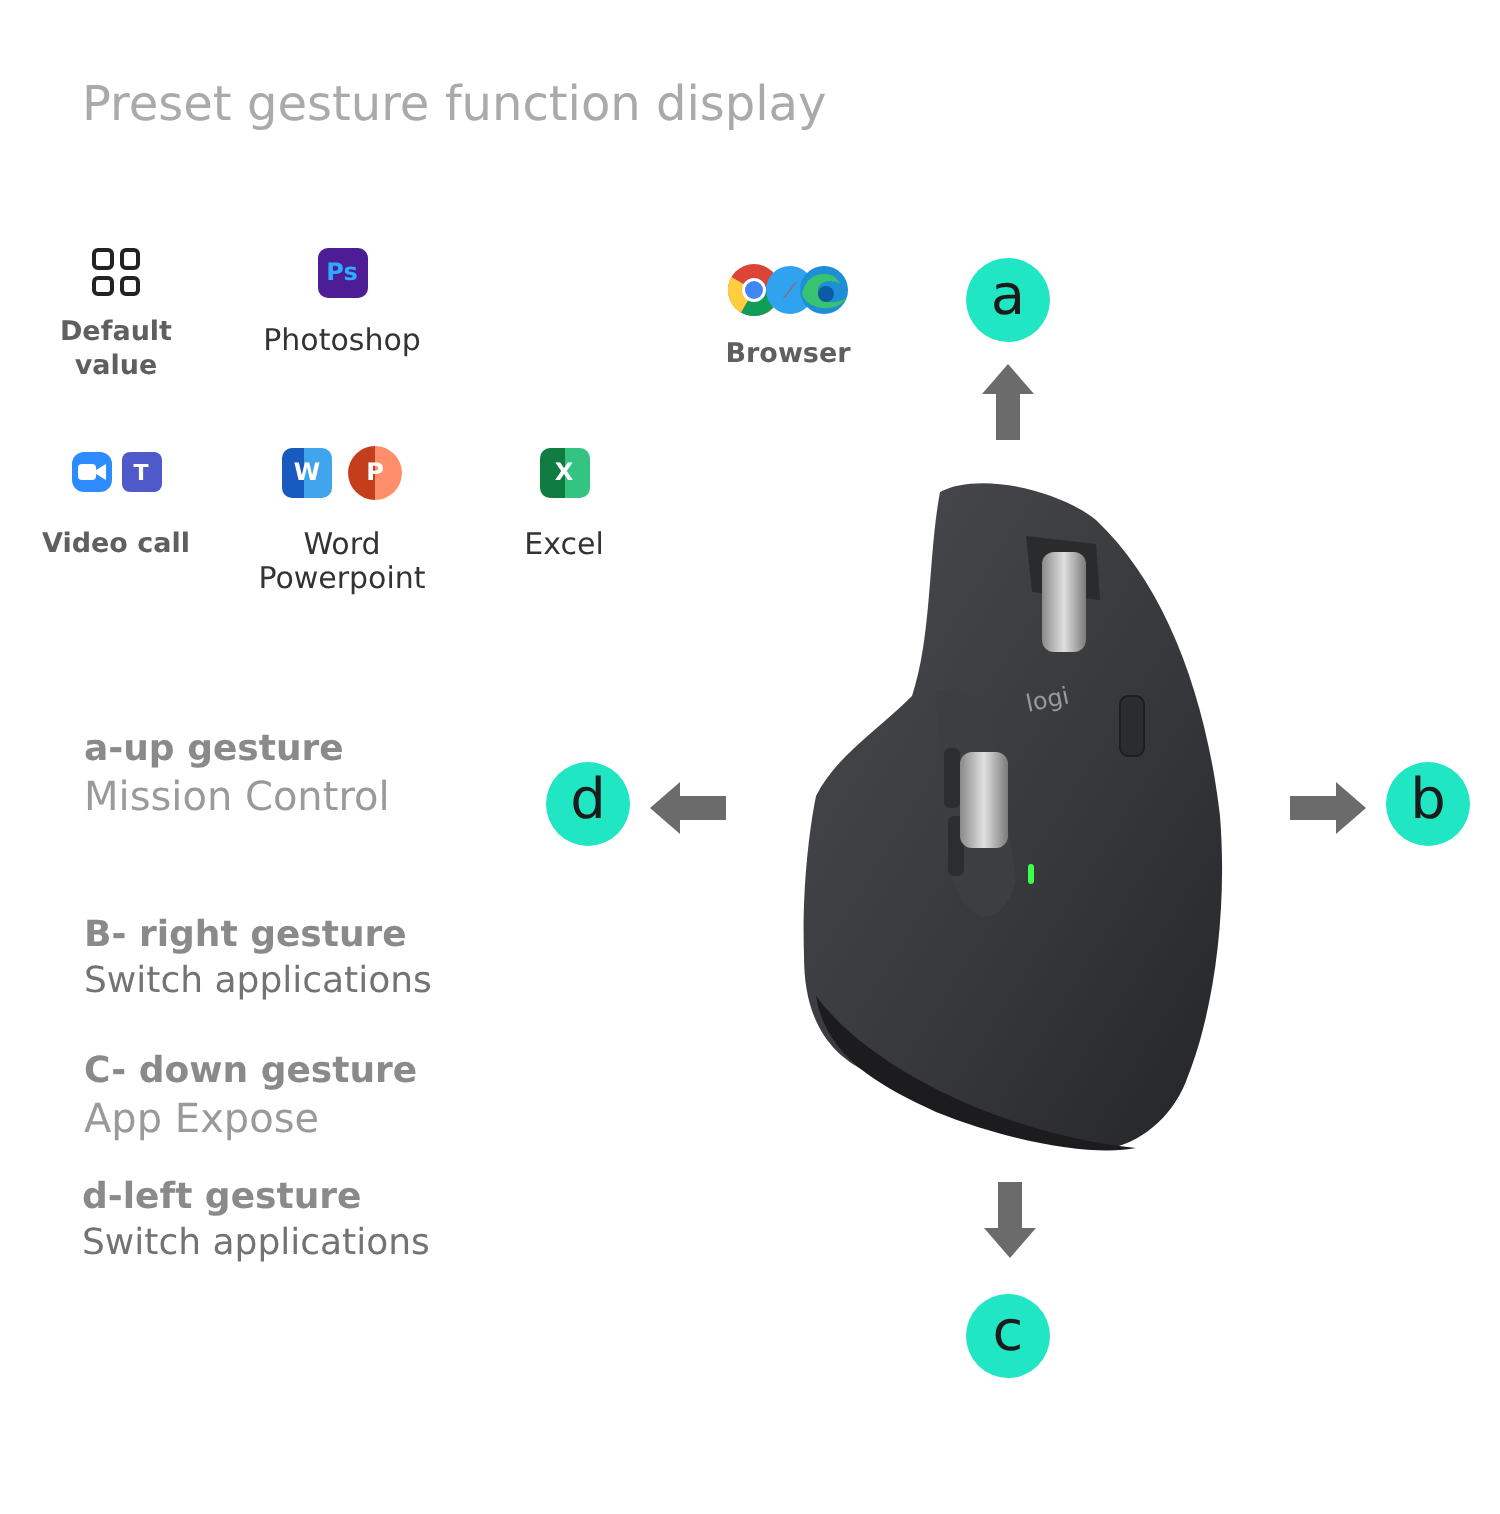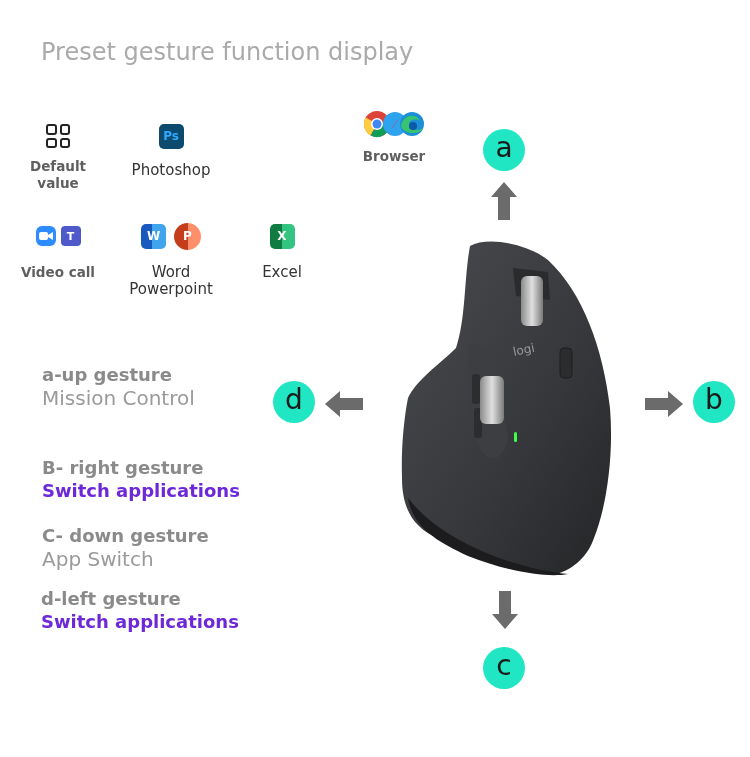--- a/index.html
+++ b/index.html
@@ -14,21 +14,21 @@
   .app .label.bold { font-weight:bold; color:#5f5f5f; font-size:13.5px; }
 
   .ico { display:inline-flex; align-items:center; justify-content:center; box-sizing:border-box; }
   .grid-ico { width:24px; height:24px; display:grid; grid-template-columns:1fr 1fr; gap:3px; }
   .grid-ico span { border:2.5px solid #222; border-radius:3px; }
   .sq { width:25px; height:25px; border-radius:5px; font-size:12px; font-weight:bold; }
 
   .gest { position:absolute; left:42px; white-space:nowrap; }
   .gest .h { font-size:18px; font-weight:bold; color:#8a8a8a; line-height:22px; }
   .gest .v { font-size:20px; color:#9a9a9a; line-height:24px; }
-  .gest .v.b { font-size:18px; font-weight:bold; color:#6d28d9; }
+  .gest .v.b { font-size:18px; font-weight:normal; color:#737373; }
 
   .bubble { position:absolute; width:42px; height:42px; border-radius:50%; background:#20e6c3;
             color:#1b1b1b; font-size:28px; line-height:38px; text-align:center; }
 </style>
 </head>
 <body>
 
 <div class="abs title">Preset gesture function display</div>
 
 <div class="app" style="left:-2px; top:122px;">
@@ -41,31 +41,31 @@
       </div>
     </div>
   <div class="label bold">
       <div>Default</div>
       <div>value</div>
     </div>
 </div>
 
 <div class="app" style="left:111px; top:122px;">
   <div class="icons">
-      <div class="ico sq" style="background:#0c4a6e;color:#31a8ff;">Ps</div>
+      <div class="ico sq" style="background:#4c1d95;color:#31a8ff;">Ps</div>
     </div>
   <div class="label" style="font-size:15px;margin-top:12px;">
       <div>Photoshop</div>
     </div>
 </div>
 
 <div class="app" style="left:222px; top:122px;">
 </div>
 
-<div class="app" style="left:334px; top:110px;">
+<div class="app" style="left:334px; top:131px;">
   <div class="icons" style="gap:0;">
     <svg width="62" height="28" viewBox="0 0 62 28">
       <g>
         <circle cx="14" cy="14" r="13" fill="#db4437"></circle>
         <path d="M14 14 L27 14 A13 13 0 0 1 7.5 25.3 Z" fill="#0f9d58"></path>
         <path d="M14 14 L7.5 25.3 A13 13 0 0 1 2.7 7.5 Z" fill="#ffcd40"></path>
         <circle cx="14" cy="14" r="6" fill="#fff"></circle>
           <circle cx="14" cy="14" r="4.5" fill="#4285f4"></circle>
       </g>
       <g>
@@ -122,21 +122,21 @@
 <div class="gest" style="top:364px;">
   <div class="h">a-up gesture</div>
   <div class="v">Mission Control</div>
 </div>
 <div class="gest" style="top:457px;">
   <div class="h">B- right gesture</div>
   <div class="v b">Switch applications</div>
 </div>
 <div class="gest" style="top:525px;">
   <div class="h">C- down gesture</div>
-  <div class="v">App Switch</div>
+  <div class="v">App Expose</div>
 </div>
 <div class="gest" style="top:588px; left:41px;">
   <div class="h">d-left gesture</div>
   <div class="v b">Switch applications</div>
 </div>
 
 <div class="bubble" style="left:483px; top:129px;">a</div>
 <div class="bubble" style="left:693px; top:381px;">b</div>
 <div class="bubble" style="left:483px; top:647px;">c</div>
 <div class="bubble" style="left:273px; top:381px;">d</div>

